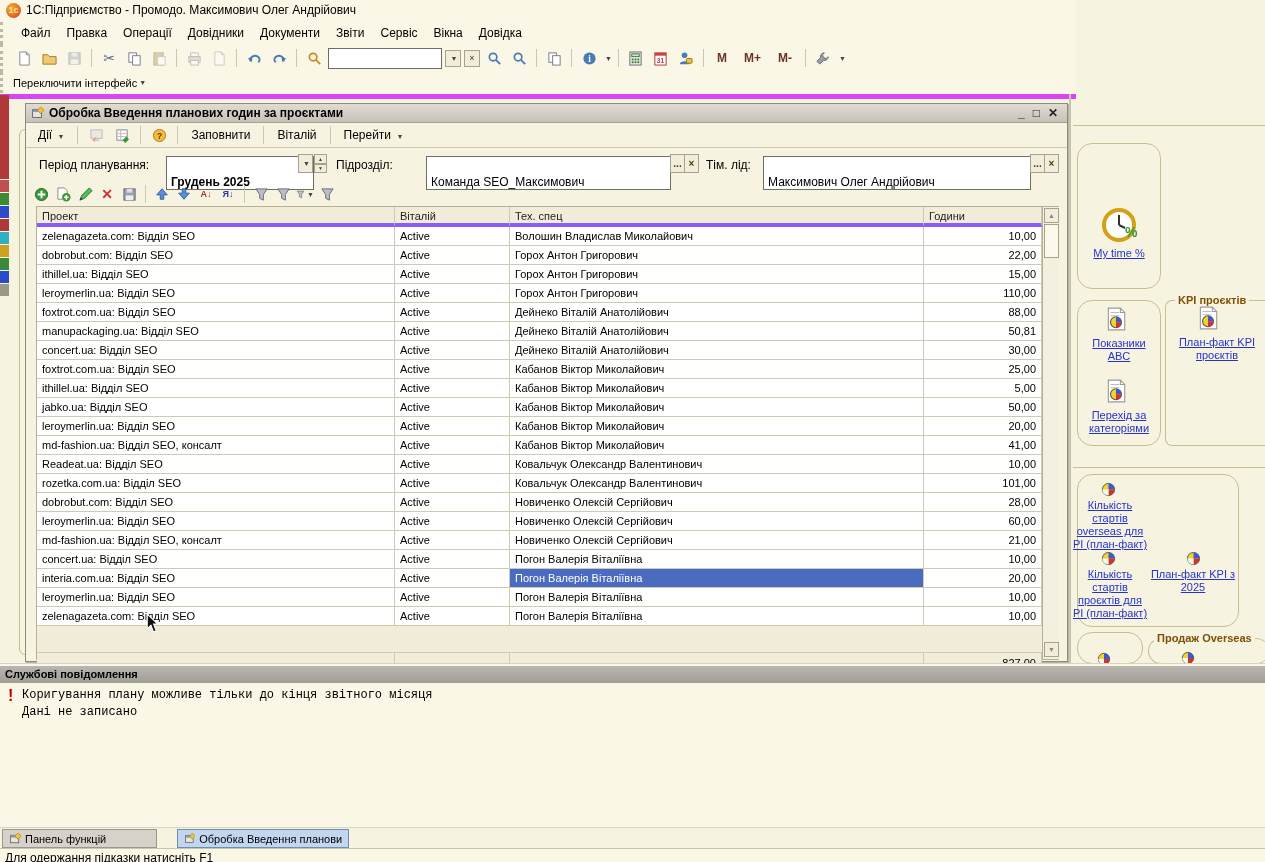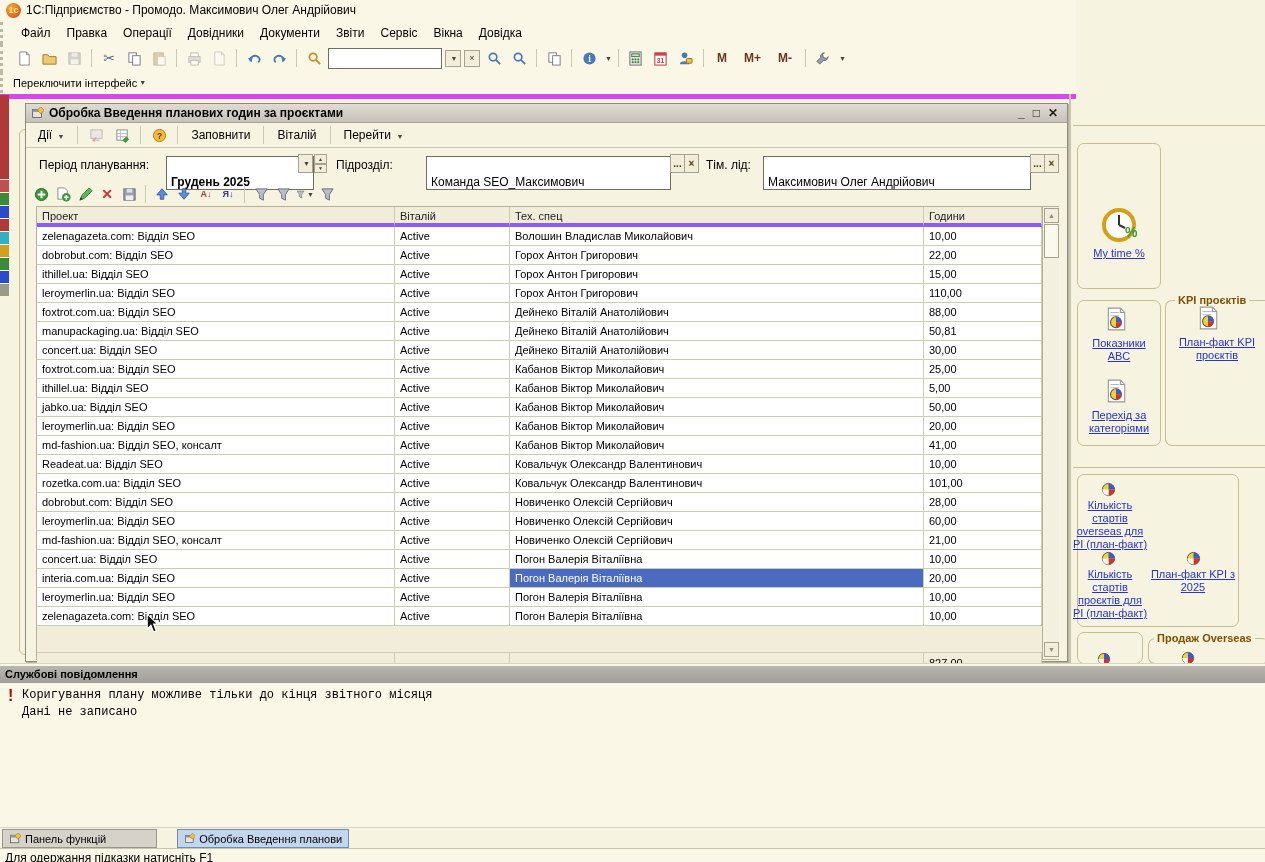--- a/index.html
+++ b/index.html
@@ -38,30 +38,30 @@
   .fbtn{position:absolute;top:5px;height:19px;width:15px;background:#F2EDDA;border:1px solid #A6A28C;box-sizing:border-box;display:flex;align-items:center;justify-content:center;font-size:10px;color:#4A3A00;font-weight:bold}
   .spin{position:absolute;top:5px;width:13px;height:19px;display:flex;flex-direction:column}
   .spin div{flex:1;background:#F2EDDA;border:1px solid #A6A28C;font-size:5px;display:flex;align-items:center;justify-content:center;color:#444}
   .gridtb{left:6px;top:79px;width:100%;height:22px;display:flex;align-items:center;gap:4px}
   .gicon{width:18px;height:18px;display:flex;align-items:center;justify-content:center}
   
   .gridframe{left:10px;top:102px;width:1023px;height:454px;border:1px solid #B5B096;background:#F2EDDA;box-sizing:border-box}
   .thead,.trow{display:flex;width:1005px}
   .cell{box-sizing:border-box;border-right:1px solid #CFCAB4;border-bottom:1px solid #CFCAB4;padding:0 5px;font-size:11px;height:19px;line-height:18px;white-space:nowrap;overflow:hidden;background:#fff}
   .thead .cell{background:#F2EDDA;height:20px;line-height:19px;border-bottom:4px solid #8b5cf6;color:#222}
-  .c-project{width:358px}.c-status{width:115px}.c-spec{width:414px}.c-hours{width:118px;}
+  .c-project{width:358px}.c-status{width:115px}.c-spec{width:414px}.c-hours{width:118px;text-align:right}
   .cell.sel{background:#4A6BBF;color:#fff}
   .tfoot{position:absolute;left:0;top:445px;display:flex;width:1005px}
   .tfoot .cell{background:#F2EDDA;height:21px;line-height:20px;border-top:1px solid #CFCAB4}
   .scroll{position:absolute;left:1005px;top:0;width:17px;height:452px;background:#F4F0E0;border-left:1px solid #B5B096;box-sizing:border-box}
   .sbtn{position:absolute;left:1px;width:15px;height:15px;background:#F2EDDA;border:1px solid #A6A28C;box-sizing:border-box;font-size:7px;color:#888;display:flex;align-items:center;justify-content:center}
   .sthumb{position:absolute;left:1px;top:17px;width:15px;height:34px;background:#FBF8EC;border:1px solid #A6A28C;box-sizing:border-box}
   
   .rpanel{left:1069px;top:94px;width:196px;height:569px;border-left:2px solid #C9C4AE;box-sizing:border-box;z-index:1}
-  .gbox{position:absolute;border:1px solid #C9BE8F;border-radius:7px}
+  .gbox{position:absolute;border:1px solid #C9BE8F;border-radius:15px}
   .glabel{position:absolute;color:#7E4F00;font-weight:bold;font-size:11px;background:#F7F3E1;padding:0 3px;white-space:nowrap}
   .link{color:#2433CC;text-decoration:underline;font-size:11px;text-align:center;display:block;line-height:13px;cursor:pointer}
   .hline{position:absolute;height:1px;background:#C9BE8F}
   
   .msgs{left:0;top:663px;width:1265px;height:164px;background:#FBF7E6;z-index:3;border-top:1px solid #D8D4C4}
   .msghdr{left:0;top:2px;width:1265px;height:17px;background:linear-gradient(#B8B6AE,#A09E96);font-size:11px;font-weight:bold;line-height:17px;padding-left:5px;box-sizing:border-box}
   .msgline{font-family:"Liberation Mono","DejaVu Sans Mono",monospace;font-size:12px;line-height:17px;white-space:pre}
   .excl{color:#C00000;font-weight:bold}
   
   .taskbar{left:0;top:827px;width:1265px;height:21px;background:#F7F3E1;border-top:1px solid #D8D4C4;z-index:3}

